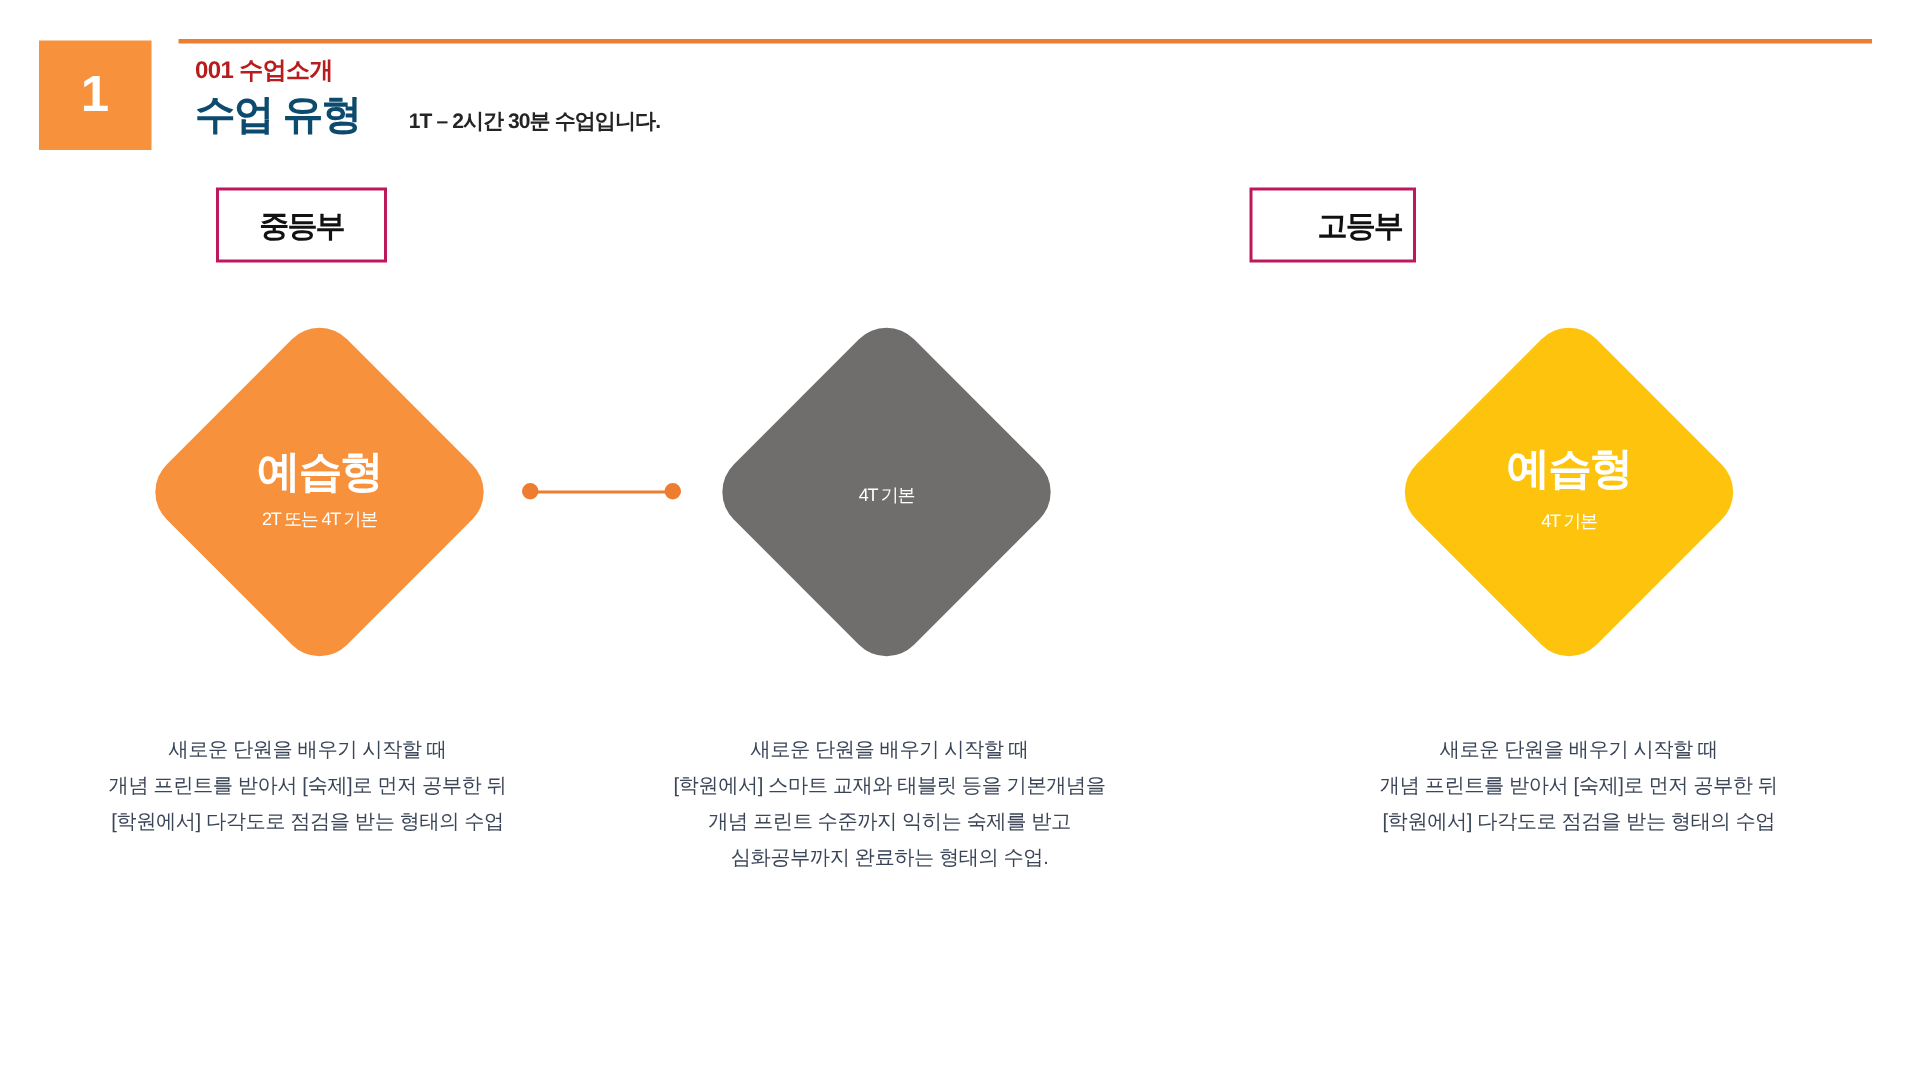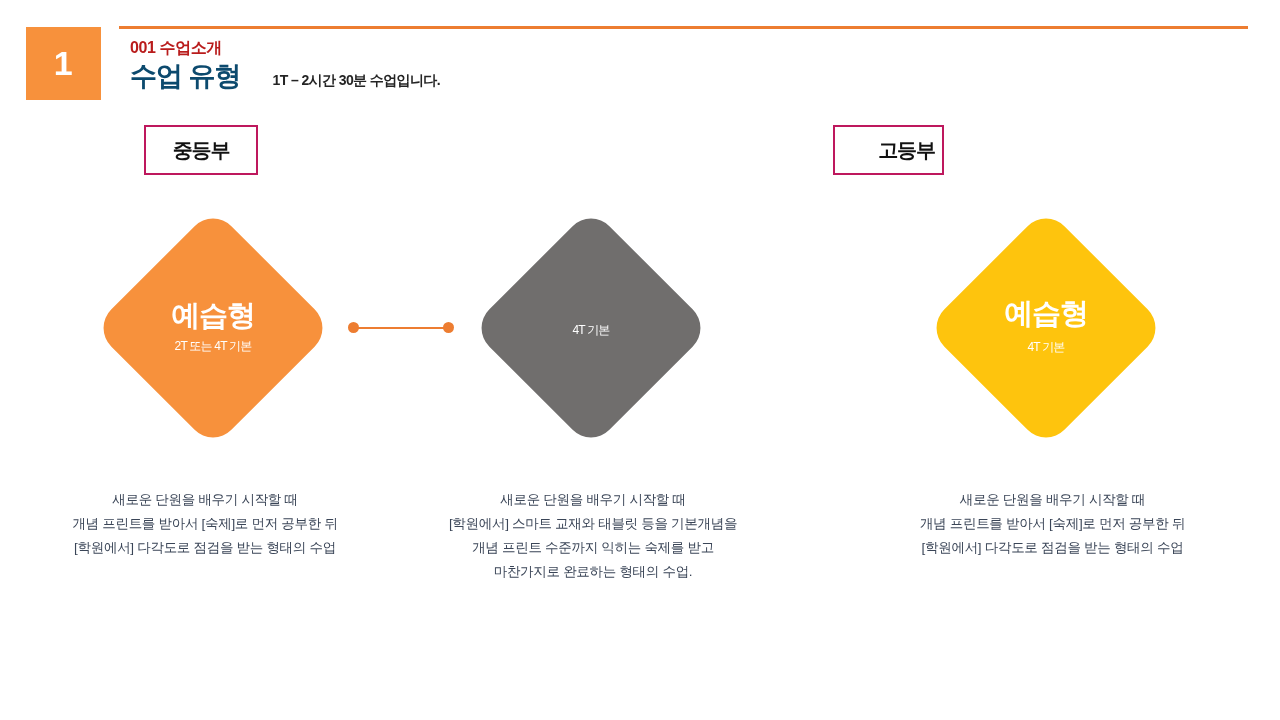--- a/index.html
+++ b/index.html
@@ -254,20 +254,20 @@
 <div class="description" id="description-1">
   <div>새로운 단원을 배우기 시작할 때</div>
   <div>개념 프린트를 받아서 [숙제]로 먼저 공부한 뒤</div>
   <div>[학원에서] 다각도로 점검을 받는 형태의 수업</div>
 </div>
 
 <div class="description" id="description-2">
   <div>새로운 단원을 배우기 시작할 때</div>
   <div>[학원에서] 스마트 교재와 태블릿 등을 기본개념을</div>
   <div>개념 프린트 수준까지 익히는 숙제를 받고</div>
-  <div>마찬가지로 완료하는 형태의 수업.</div>
+  <div>심화공부까지 완료하는 형태의 수업.</div>
 </div>
 
 <div class="description" id="description-3">
   <div>새로운 단원을 배우기 시작할 때</div>
   <div>개념 프린트를  받아서 [숙제]로 먼저 공부한 뒤</div>
   <div>[학원에서] 다각도로 점검을 받는 형태의 수업</div>
 </div>
 
 </body></html>

